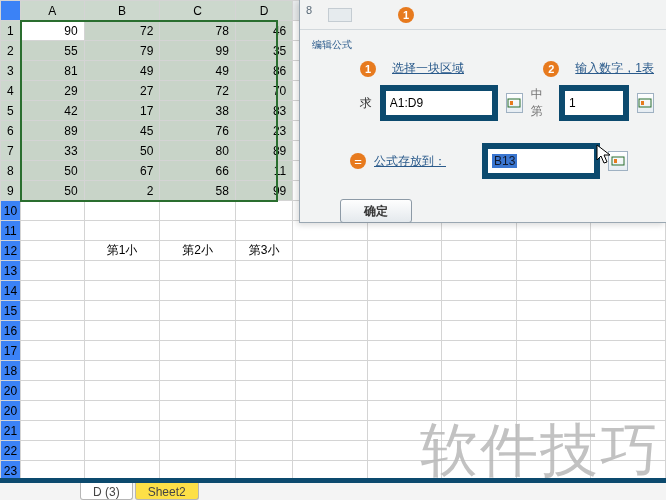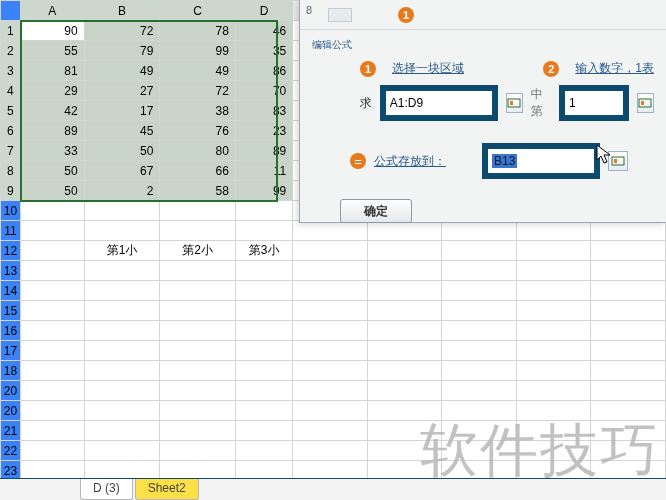--- a/index.html
+++ b/index.html
@@ -56,21 +56,21 @@
     border: 2px solid #2a6e2f;
     pointer-events: none;
   }
 
   
   .sheet-tabs {
     position: absolute;
     left: 0; right: 0; bottom: 0;
     height: 22px;
     background: #f4f4f4;
-    border-top: 1px solid #0c4a6e;
+    border-top: 5px solid #0c4a6e;
     display: flex;
     align-items: stretch;
     padding-left: 80px;
   }
   .sheet-tab {
     border: 1px solid #b6b6b6;
     border-top: none;
     background: #fff;
     padding: 2px 12px 0;
     margin-right: 2px;

